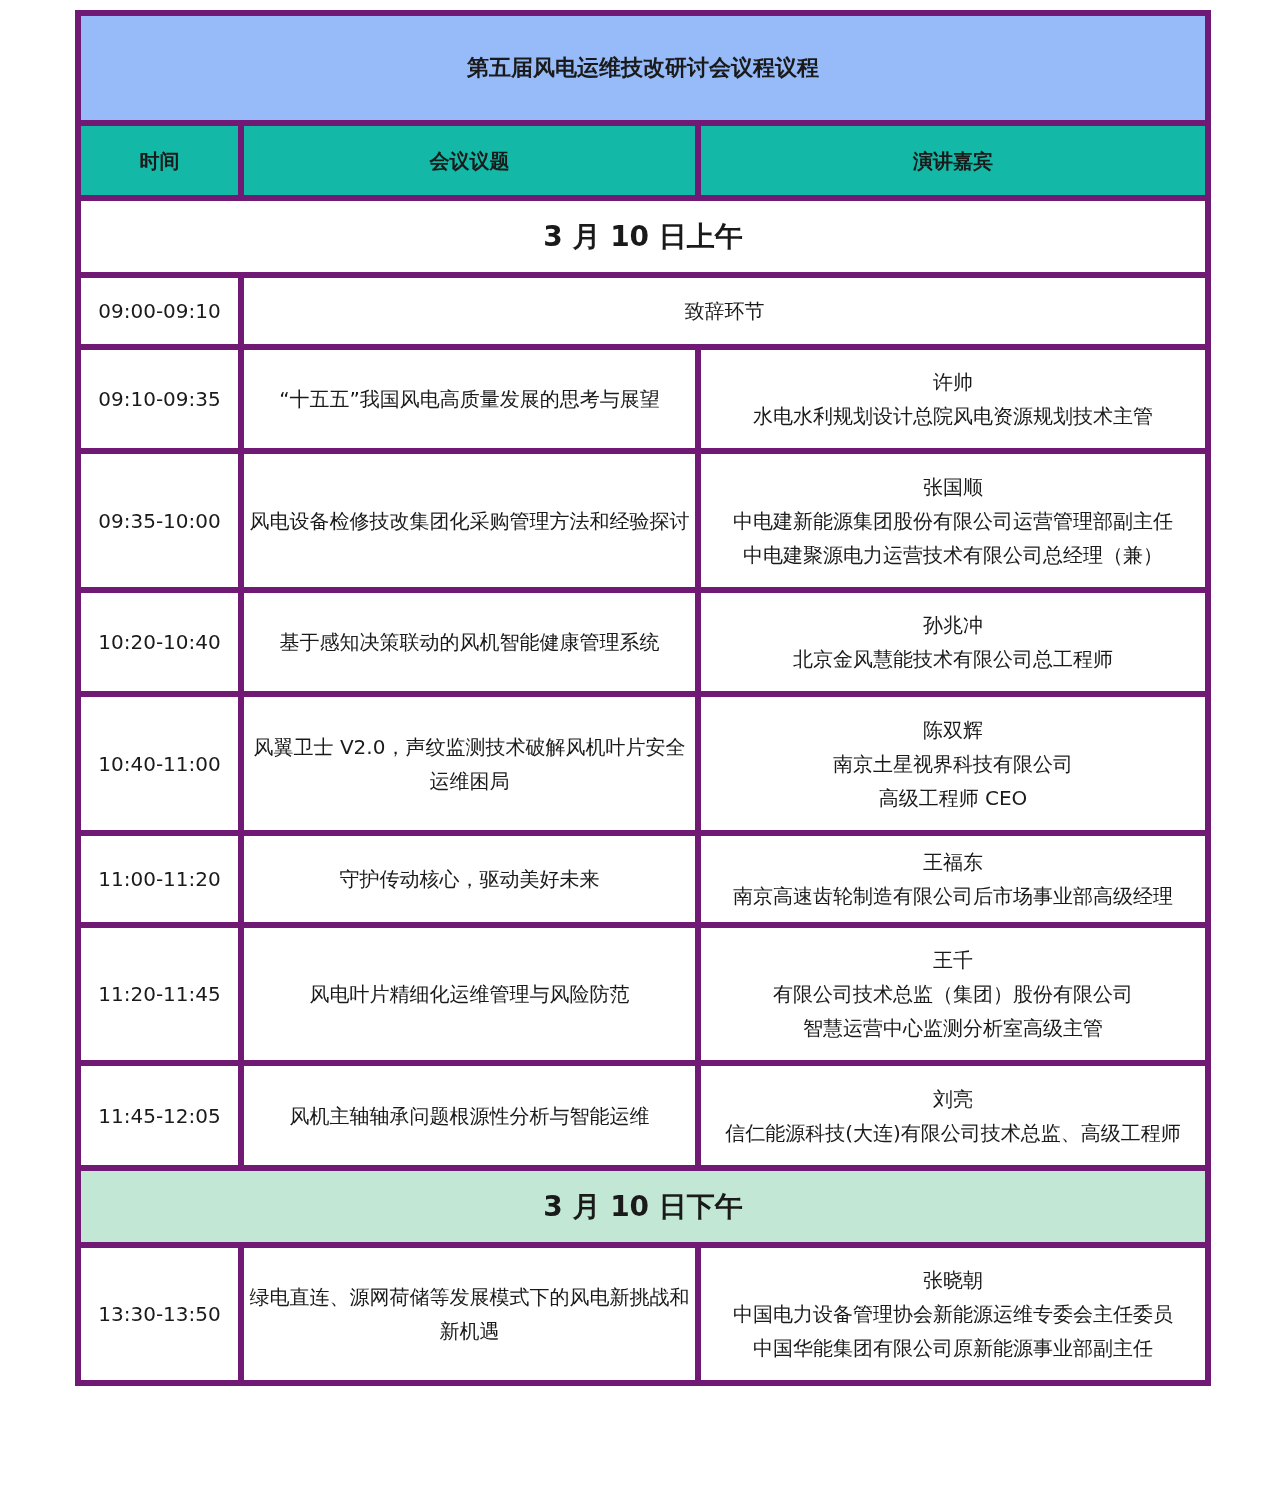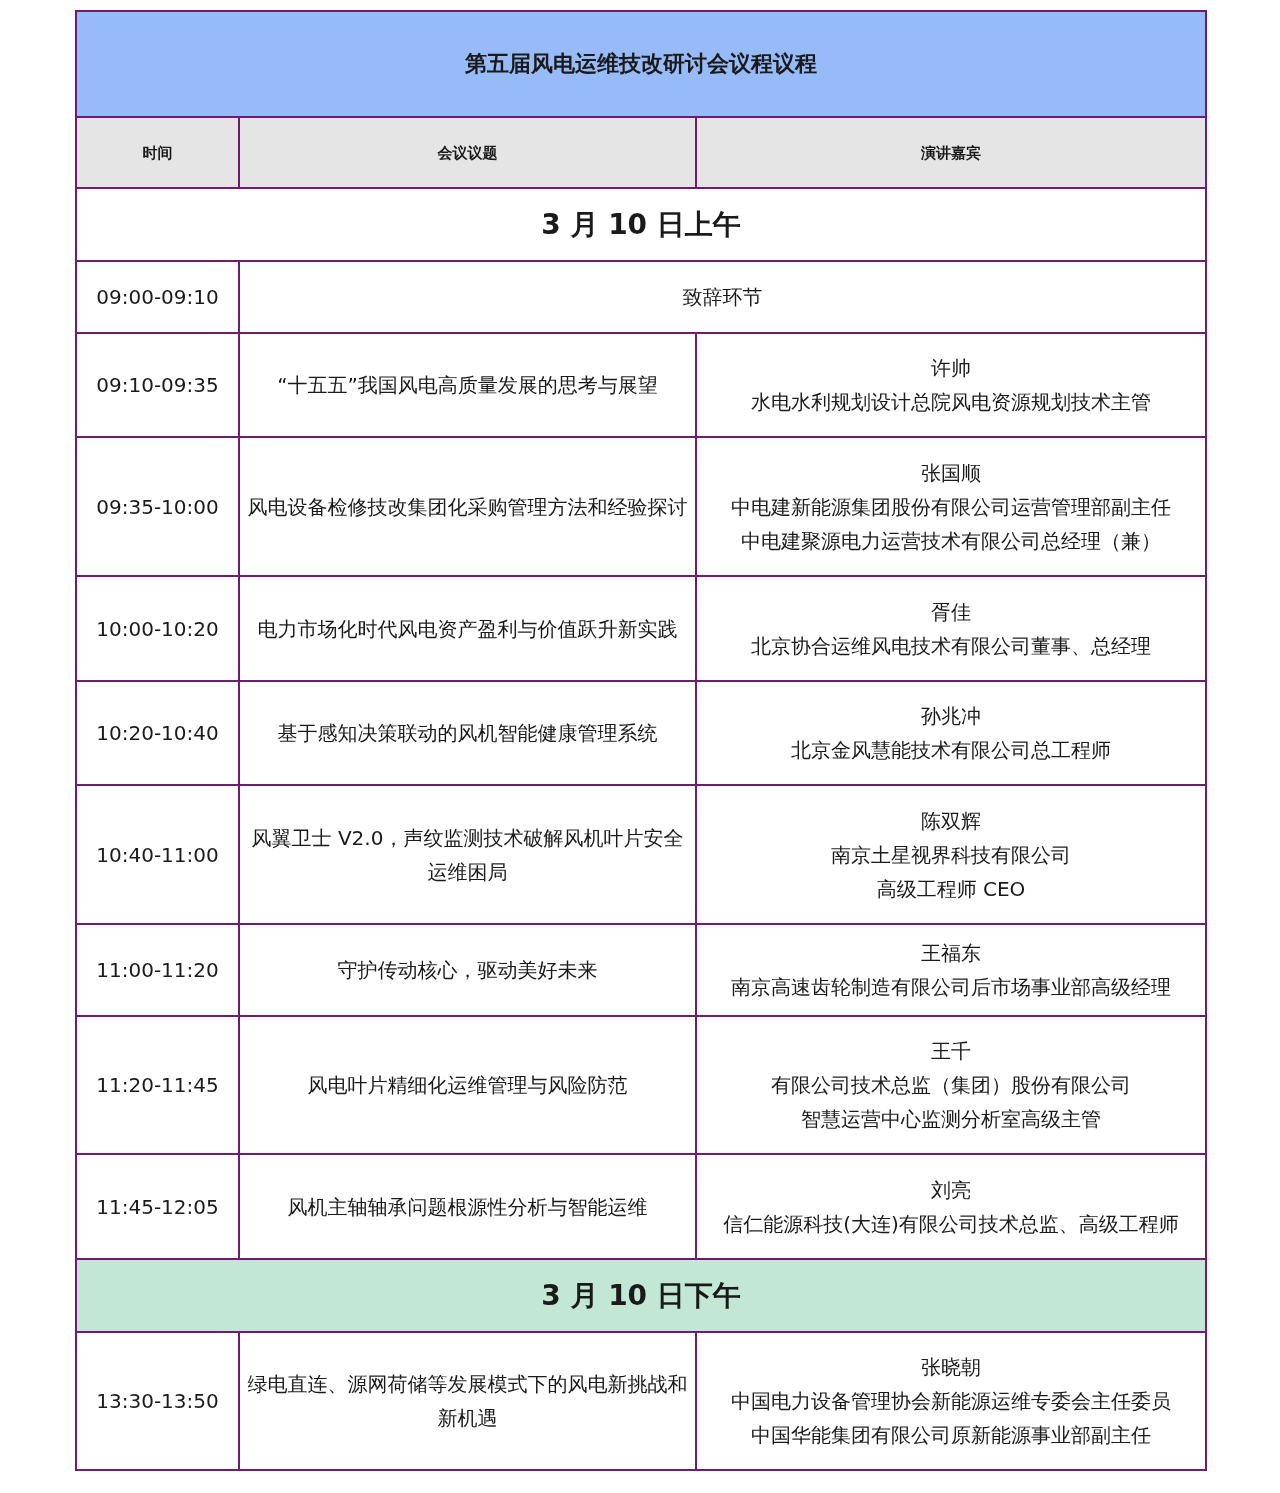--- a/index.html
+++ b/index.html
@@ -1,20 +1,20 @@
 <!DOCTYPE html>
 <html><head>
 <meta charset="utf-8">
 <style>
   html, body { margin: 0; padding: 0; background: #ffffff; }
   body { width: 1280px; height: 1493px; position: relative; font-family: "DejaVu Sans", "Liberation Sans", sans-serif; color: #1a1a1a; }
   .agenda { position: absolute; left: 75px; top: 10px; width: 1130px; border-collapse: collapse; table-layout: fixed; }
-  .agenda td { border: 2px solid #701a75; text-align: center; vertical-align: middle; padding: 0 2px; font-size: 20px; line-height: 34px; }
+  .agenda td { border: 6px solid #701a75; text-align: center; vertical-align: middle; padding: 0 2px; font-size: 20px; line-height: 34px; }
   .title-row td { background: #97bbf9; height: 104px; font-size: 22px; font-weight: bold; }
-  .header-row td { background: #e5e5e5; height: 69px; font-size: 15px; font-weight: bold; }
+  .header-row td { background: #14b8a6; height: 69px; font-size: 20px; font-weight: bold; }
   .date-row td { height: 71px; font-size: 28px; font-weight: bold; }
   .date-row.pm td { background: #c3e7d5; }
   .time-cell { font-size: 19px; }
   .line { display: block; white-space: nowrap; }
   .topic-cell { white-space: normal; }
 </style>
 </head>
 <body>
 
 <table class="agenda">
@@ -54,28 +54,20 @@
     <tr style="height:139px">
       <td class="time-cell">09:35-10:00</td>
       <td class="topic-cell">风电设备检修技改集团化采购管理方法和经验探讨</td>
       <td>
         <span class="line">张国顺</span>
         <span class="line">中电建新能源集团股份有限公司运营管理部副主任</span>
         <span class="line">中电建聚源电力运营技术有限公司总经理（兼）</span>
       </td>
     </tr>
 
-    <tr style="height:105px">
-      <td class="time-cell">10:00-10:20</td>
-      <td class="topic-cell">电力市场化时代风电资产盈利与价值跃升新实践</td>
-      <td>
-        <span class="line">胥佳</span>
-        <span class="line">北京协合运维风电技术有限公司董事、总经理</span>
-      </td>
-    </tr>
 
     <tr style="height:104px">
       <td class="time-cell">10:20-10:40</td>
       <td class="topic-cell">基于感知决策联动的风机智能健康管理系统</td>
       <td>
         <span class="line">孙兆冲</span>
         <span class="line">北京金风慧能技术有限公司总工程师</span>
       </td>
     </tr>
 

